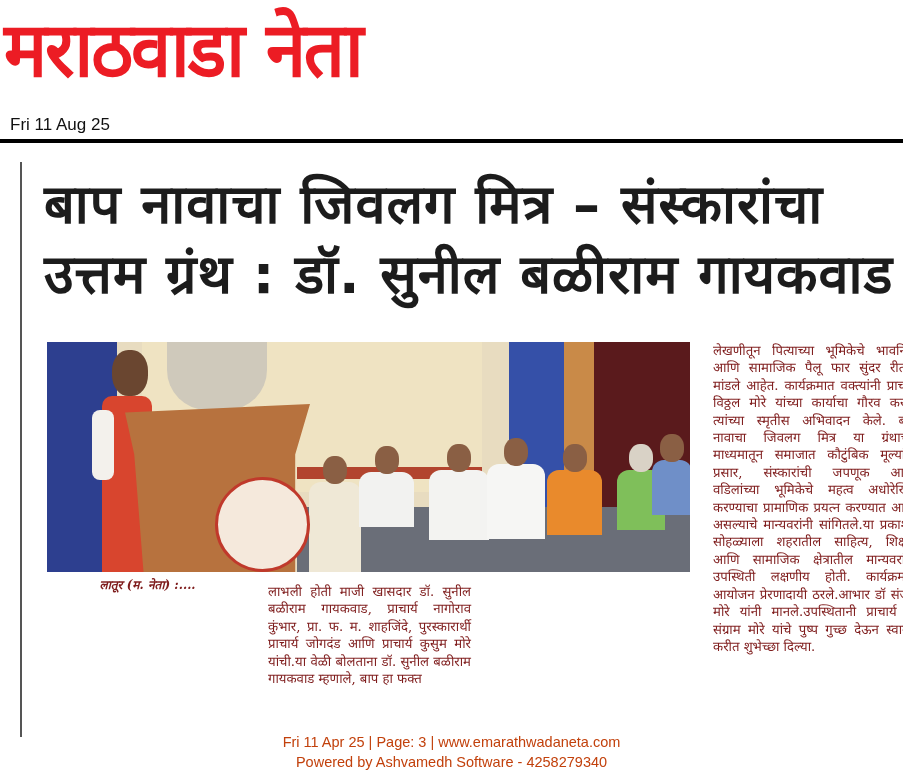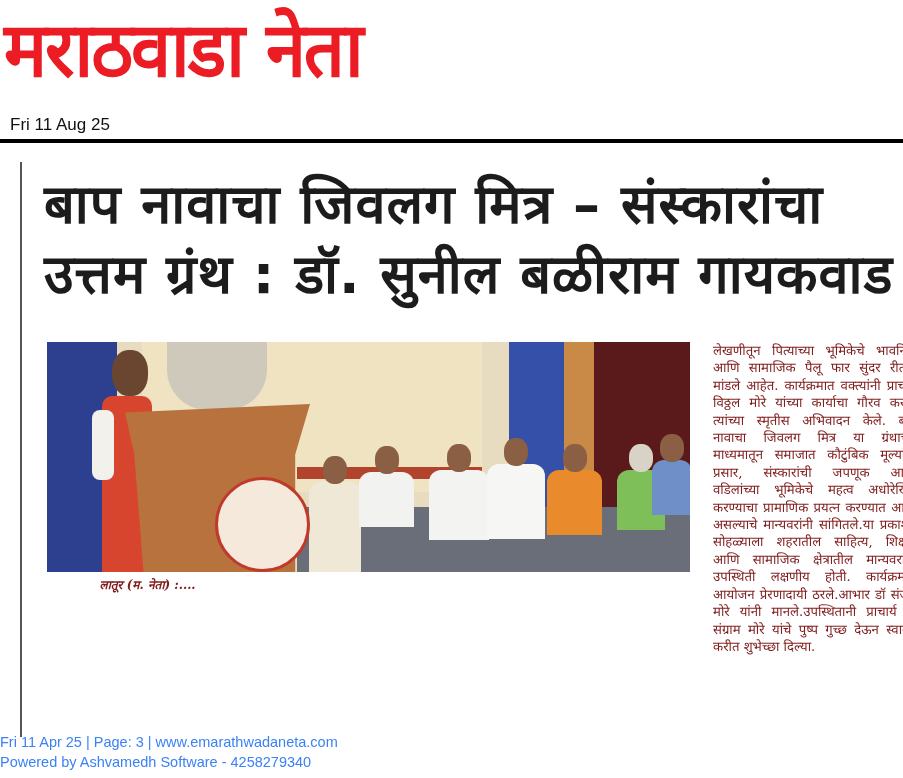--- a/index.html
+++ b/index.html
@@ -62,22 +62,22 @@
   .col-3 { left: 472px; top: 433px; width: 203px; }
   .col-4 { left: 697px; top: 192px; width: 204px; }
   .dateline {
     font-style: italic; font-weight: bold; text-align: center;
     font-size: 12px; margin-bottom: 0; line-height: 17px;
   }
   .indent { text-indent: 28px; }
 
   .footer {
     position: absolute; left: 0; top: 732px; width: 903px;
-    font-family: "Liberation Sans", sans-serif;
-    font-size: 14.5px; line-height: 20px; color: #3b82f6;
+    text-align: center; font-family: "Liberation Sans", sans-serif;
+    font-size: 14.5px; line-height: 20px; color: #c2410c;
   }
 </style>
 </head>
 <body>
 
 <header class="masthead">
   <div class="logo">मराठवाडा नेता</div>
   <div class="masthead-date">Fri 11 Aug 25</div>
   <div class="masthead-rule"></div>
 </header>
@@ -127,20 +127,23 @@
       <div class="vest"></div>
       <div class="sleeve"></div>
     </div>
     <div class="podium"></div>
     <div class="podium-logo"></div>
   </div>
 
   <div class="col col-1">
     <p class="dateline">लातूर (म. नेता) :....</p>
   </div>
+  <div class="col col-2">
+    <p>लाभली होती माजी खासदार डॉ. सुनील बळीराम गायकवाड, प्राचार्य नागोराव कुंभार, प्रा. फ. म. शाहजिंदे, पुरस्कारार्थी प्राचार्य जोगदंड आणि प्राचार्य कुसुम मोरे यांची.या वेळी बोलताना डॉ. सुनील बळीराम गायकवाड म्हणाले, बाप हा फक्त</p>
+  </div>
   <div class="col col-4">
     <p>लेखणीतून पित्याच्या भूमिकेचे भावनिक आणि सामाजिक पैलू फार सुंदर रीतीने मांडले आहेत. कार्यक्रमात वक्त्यांनी प्राचार्य विठ्ठल मोरे यांच्या कार्याचा गौरव करत, त्यांच्या स्मृतीस अभिवादन केले. बाप नावाचा जिवलग मित्र या ग्रंथाच्या माध्यमातून समाजात कौटुंबिक मूल्यांचा प्रसार, संस्कारांची जपणूक आणि वडिलांच्या भूमिकेचे महत्व अधोरेखित करण्याचा प्रामाणिक प्रयत्न करण्यात आला असल्याचे मान्यवरांनी सांगितले.या प्रकाशन सोहळ्याला शहरातील साहित्य, शिक्षण आणि सामाजिक क्षेत्रातील मान्यवरांची उपस्थिती लक्षणीय होती. कार्यक्रमाचे आयोजन प्रेरणादायी ठरले.आभार डॉ संजय मोरे यांनी मानले.उपस्थितानी प्राचार्य डॉ संग्राम मोरे यांचे पुष्प गुच्छ देऊन स्वागत करीत शुभेच्छा दिल्या.</p>
   </div>
 </article>
 
 <footer class="footer">
   <div>Fri 11 Apr 25 | Page: 3 | www.emarathwadaneta.com</div>
   <div>Powered by Ashvamedh Software - 4258279340</div>
 </footer>
 

